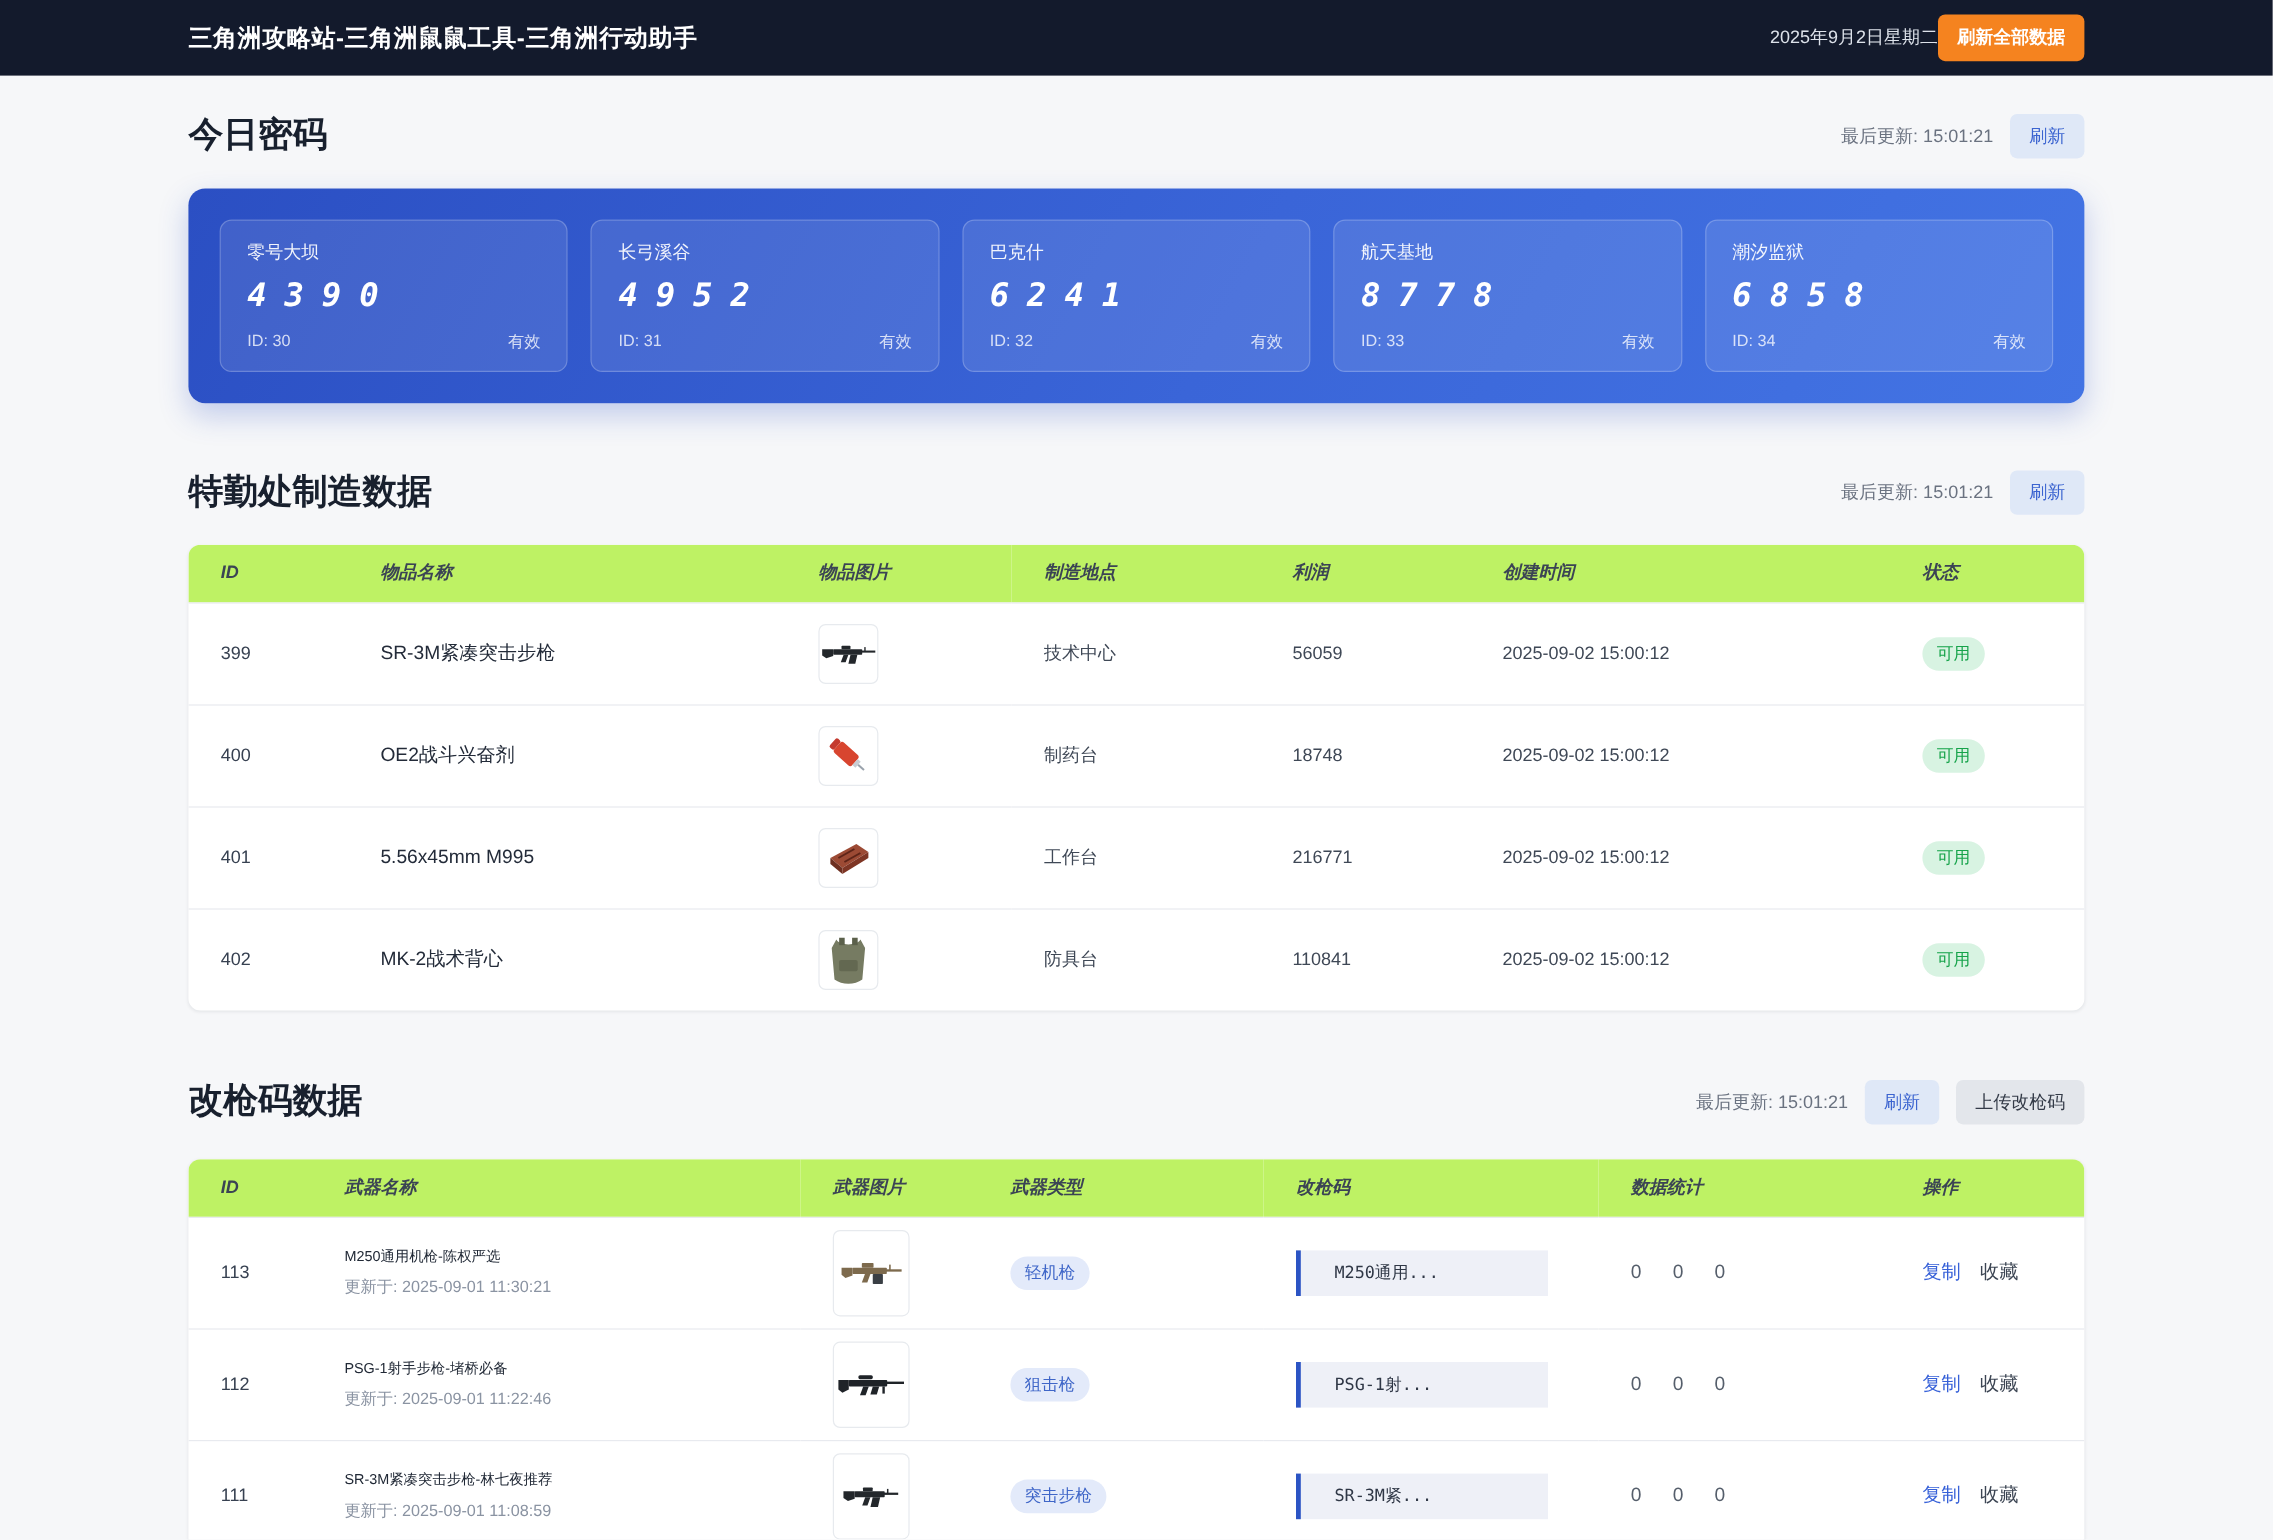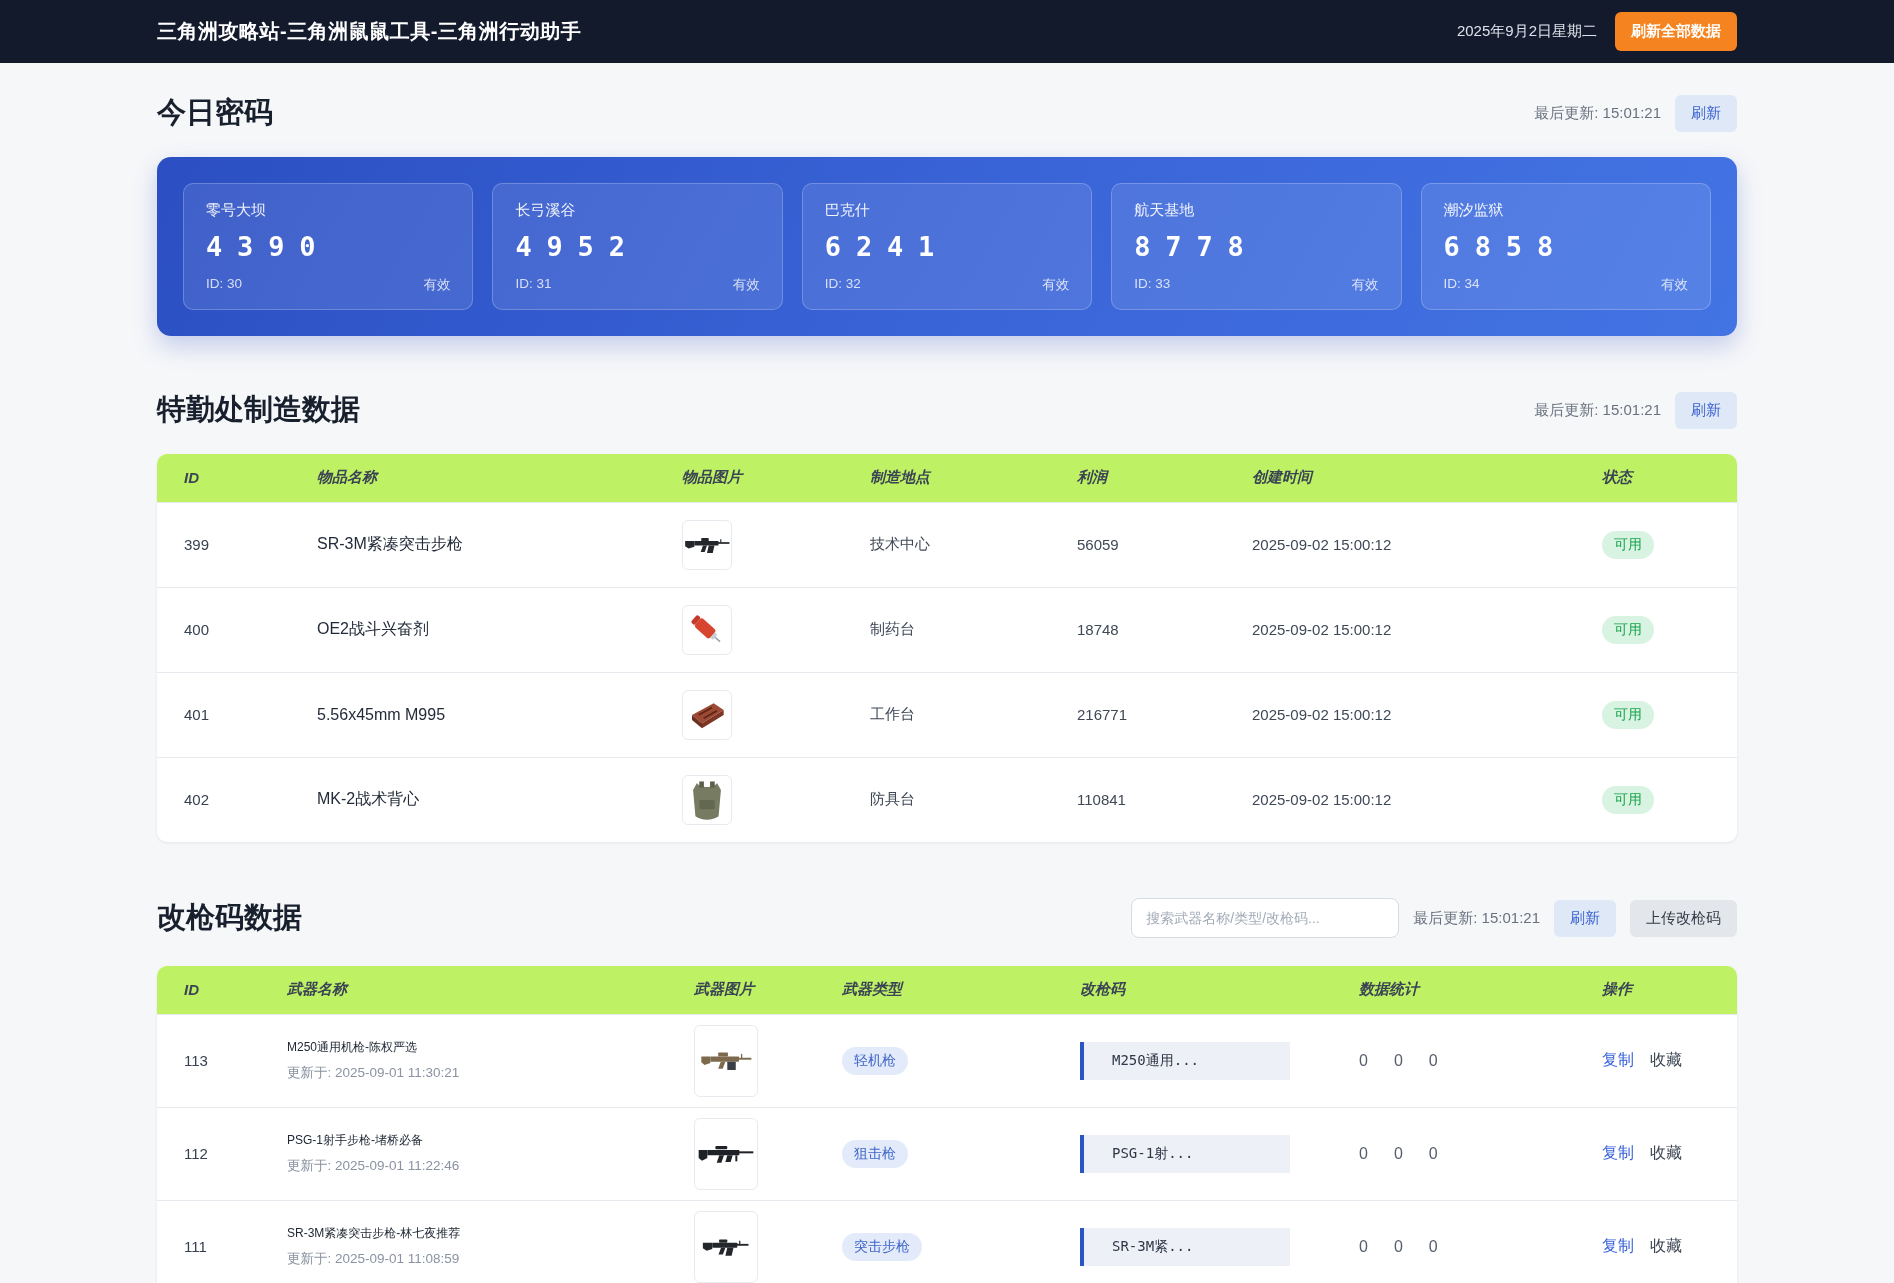--- a/index.html
+++ b/index.html
@@ -4,21 +4,21 @@
 <style>
   * { margin:0; padding:0; box-sizing:border-box; }
   html,body { width:1894px; height:1283px; overflow:hidden; background:#f6f7f9;
     font-family:"Liberation Sans","DejaVu Sans",sans-serif; color:#222a38; }
   .mono { font-family:"DejaVu Sans Mono","Liberation Mono",monospace; }
 
   
   .navbar { height:63px; background:#131a2c; display:flex; align-items:center; }
   .navbar-inner { width:1580px; margin:0 auto; display:flex; align-items:center; justify-content:space-between; }
   .nav-title { color:#fff; font-size:20px; font-weight:bold; letter-spacing:.5px; }
-  .nav-right { display:flex; align-items:center; gap:18px; }
+  .nav-right { display:flex; align-items:center; }
   .nav-date { color:#dde2ea; font-size:15px; }
   .btn-orange { background:#f5831f; color:#fff; font-size:15px; font-weight:bold;
     border:none; border-radius:6px; padding:10px 16px; cursor:pointer; }
 
   .container { width:1580px; margin:0 auto; }
 
   
   .section-head { display:flex; align-items:center; justify-content:space-between; }
   .section-head.s1 { margin-top:30px; }
   .section-head.s2 { margin-top:54px; }
@@ -36,21 +36,21 @@
 
   
   .blue-panel { margin-top:24px; border-radius:14px; padding:26px;
     background:linear-gradient(118deg,#2b4fc3 0%,#3a65d8 55%,#4374e4 100%);
     box-shadow:0 10px 24px rgba(43,79,195,.25); display:flex; gap:19px;justify-content:center; }
   .pw-card { flex:1; height:127px; border-radius:10px; padding:17px 22px 15px;
     background:rgba(255,255,255,.10); border:1px solid rgba(255,255,255,.22);
     display:flex; flex-direction:column; }
   .pw-map { color:rgba(255,255,255,.92); font-size:15px; }
   .pw-code { color:#fff; font-size:27px; font-weight:bold; letter-spacing:.55em;
-    margin-top:11px; }
+    margin-top:11px;font-style:italic; }
   .pw-bottom { margin-top:auto; display:flex; justify-content:space-between;
     color:rgba(255,255,255,.78); font-size:13.5px; }
 
   
   .table-card { margin-top:24px; background:#fff; border-radius:10px; overflow:hidden;
     box-shadow:0 1px 3px rgba(15,23,42,.08); }
   .table-card.second { margin-top:28px; }
   table { width:100%; border-collapse:collapse; table-layout:fixed; }
   thead tr { background:#bef264;font-style:italic; }
   th { text-align:left; font-size:15px; font-weight:bold; color:#3b4454;
@@ -256,21 +256,20 @@
           <td>2025-09-02 15:00:12</td>
           <td><span class="badge-green">可用</span></td>
         </tr>
       </tbody>
     </table>
   </div>
 
   <div class="section-head s3">
     <h2 class="sec-title">改枪码数据</h2>
     <div class="head-right">
-      <input class="search-input" placeholder="搜索武器名称/类型/改枪码..." style="">
       <span class="last-update">最后更新: 15:01:21</span>
       <button class="btn-refresh">刷新</button>
       <button class="btn-upload">上传改枪码</button>
     </div>
   </div>
 
   <div class="table-card second">
     <table class="t-guns">
       <colgroup>
         <col style="width:103px">

